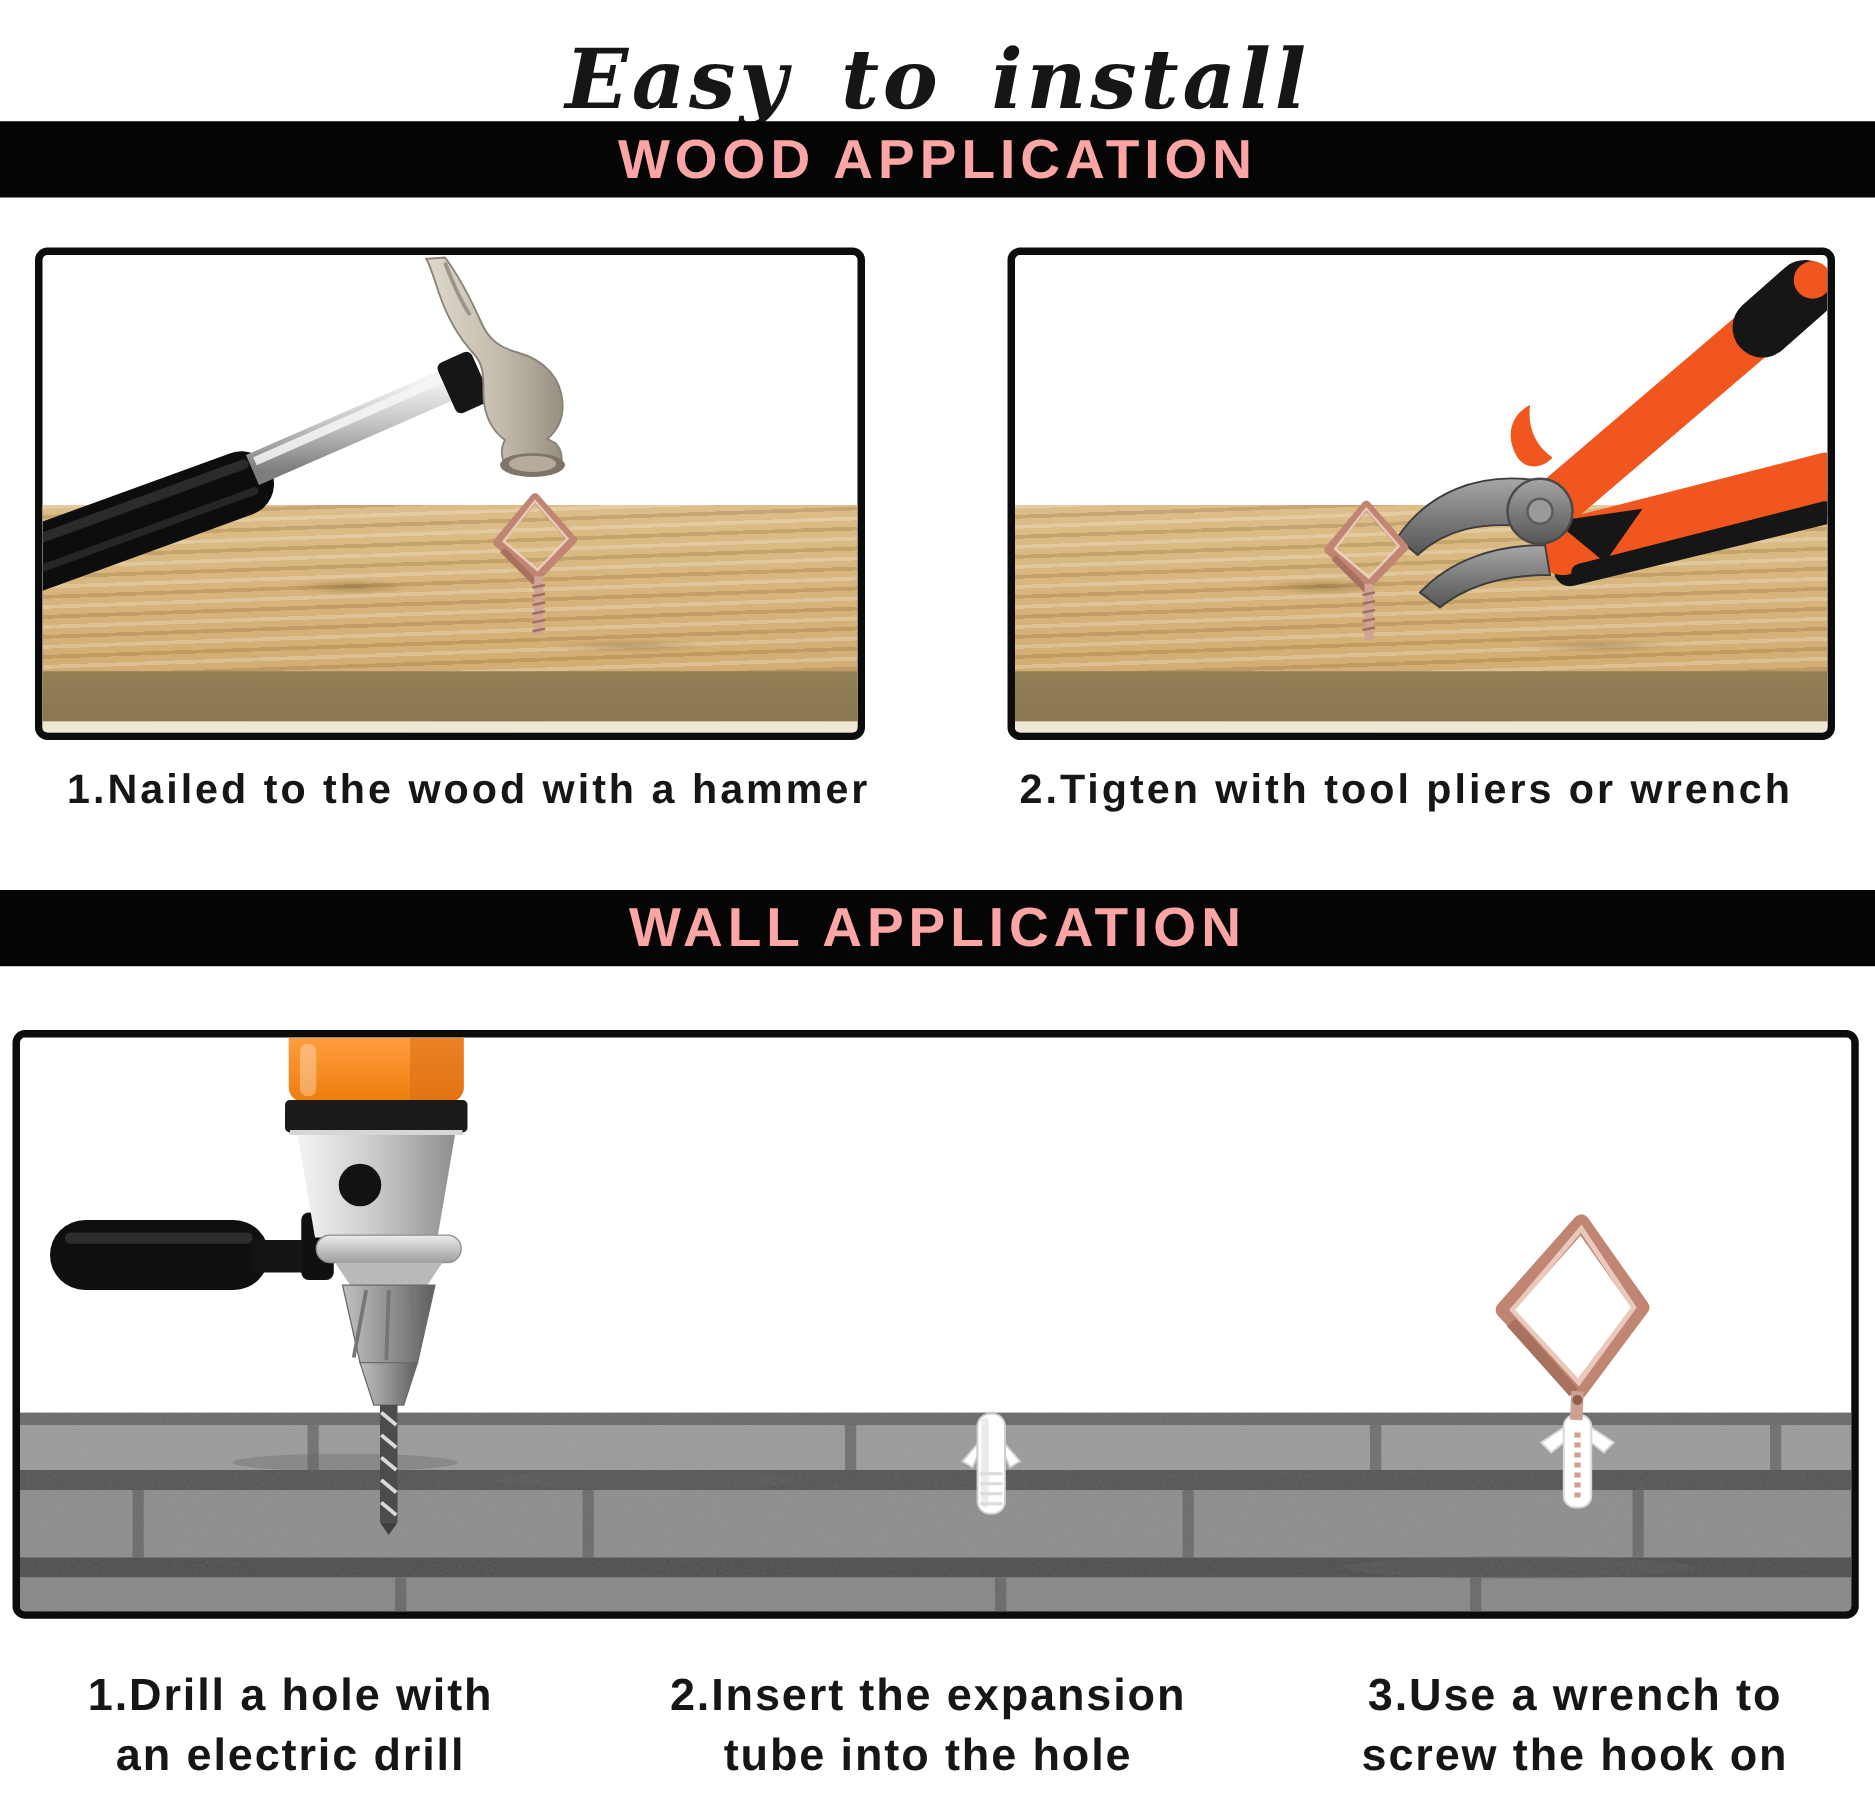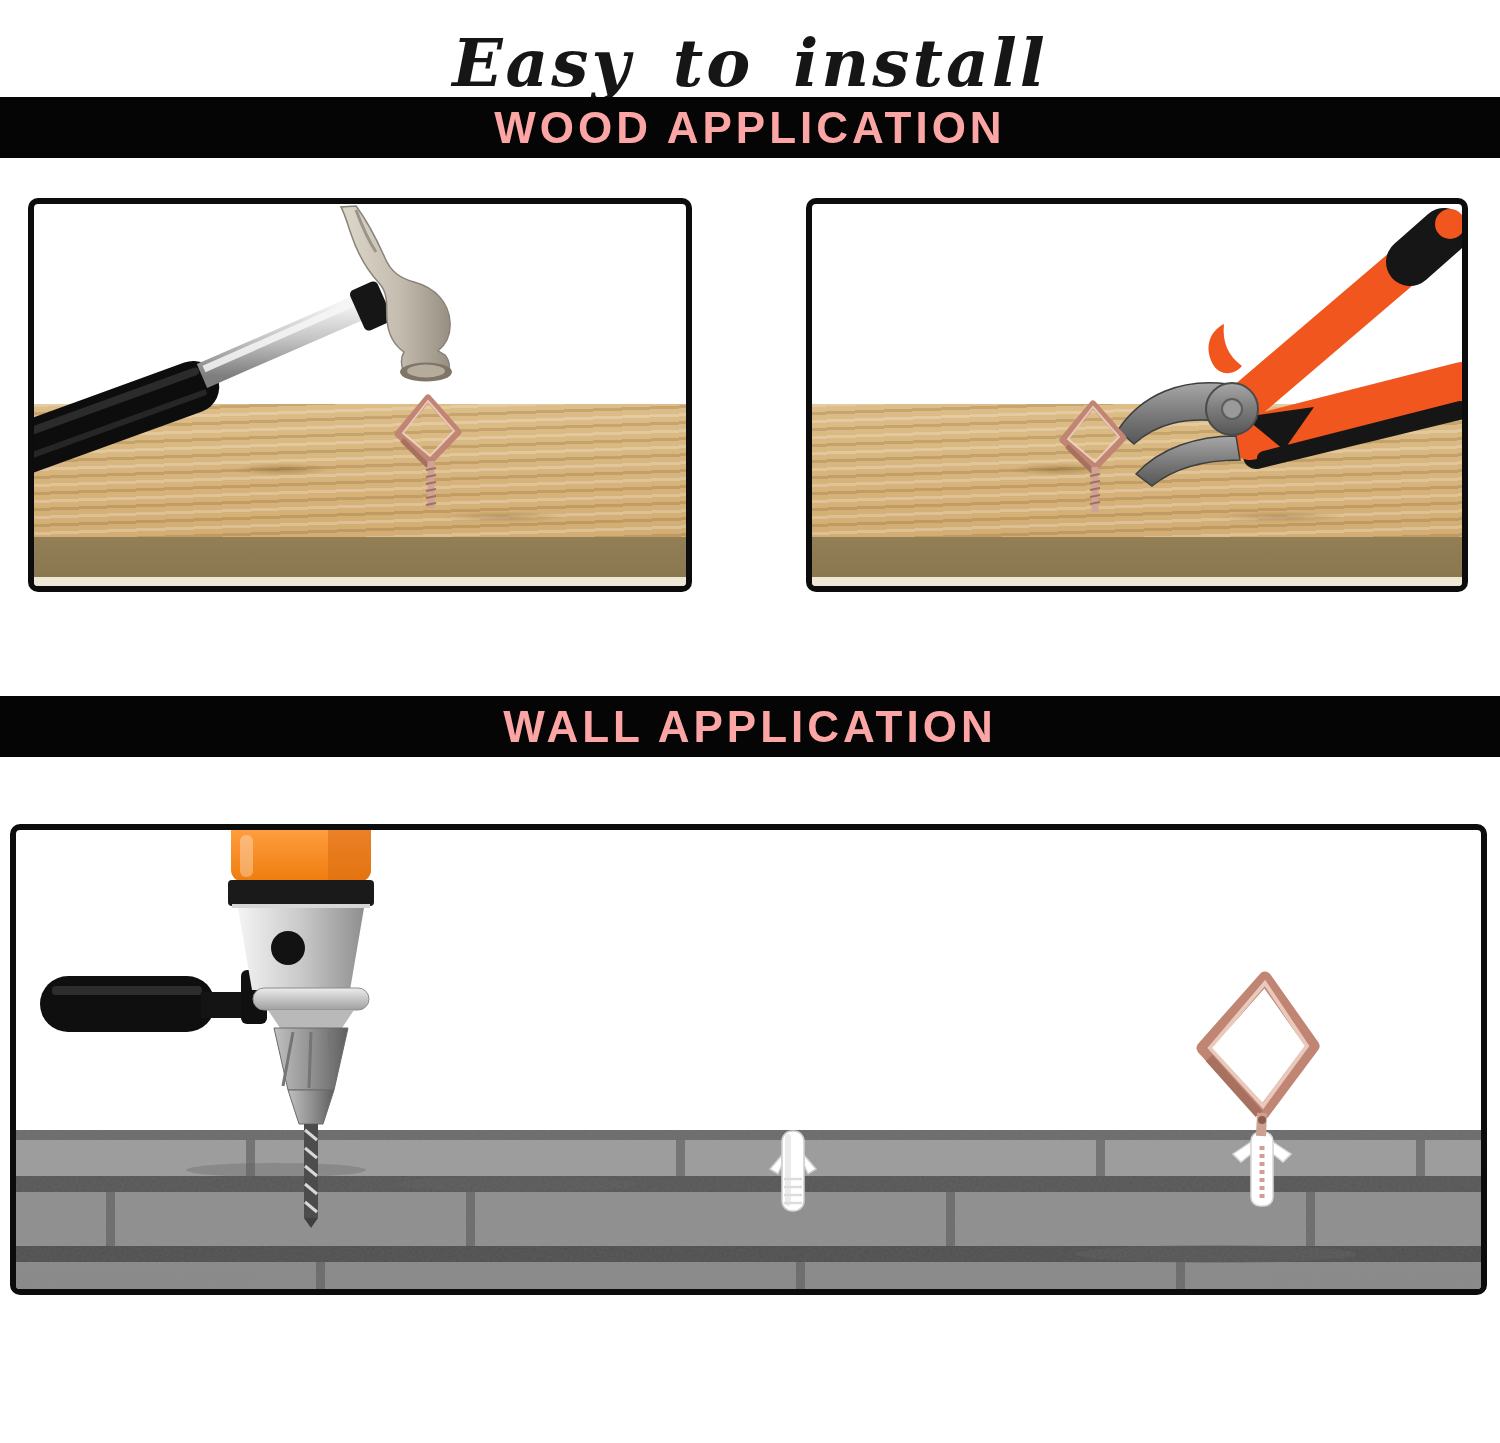--- a/index.html
+++ b/index.html
@@ -12,21 +12,21 @@
     display:flex; align-items:center; justify-content:center;
     font-family:"DejaVu Serif", serif; font-style:italic; font-weight:bold;
     font-size:66px; letter-spacing:3px; word-spacing:14px; color:#161616;
   }
   .banner {
     position:absolute; left:0; width:100%; height:61px; background:#050505;
     display:flex; align-items:center; justify-content:center;
     color:#fca5a5; font-weight:bold; font-size:44px; letter-spacing:4px;
   }
   .banner-wood { top:97px; }
-  .banner-wall { top:696px; }
+  .banner-wall { top:712px; }
   .frame {
     position:absolute; border:6px solid #0c0c0c; border-radius:10px;
     background:#fff; overflow:hidden;
   }
   .frame-hammer { left:28px; top:198px; width:652px; height:382px; }
   .frame-pliers { left:806px; top:198px; width:650px; height:382px; }
   .frame-wall   { left:10px; top:824px; width:1465px; height:459px; }
   .wood {
     position:absolute; left:0; right:0; bottom:0; height:182px;
     background:
@@ -170,20 +170,24 @@
           <line x1="278" y1="272" x2="288" y2="270"></line>
             <line x1="278" y1="279" x2="288" y2="277"></line>
           <line x1="278" y1="286" x2="288" y2="284"></line>
             <line x1="278" y1="293" x2="288" y2="291"></line>
           <line x1="278" y1="300" x2="288" y2="298"></line>
         </g>
       </g>
     </svg>
   </div>
 
+  <div class="captions-wood">
+    <div class="cap">1.Nailed to the wood with a hammer</div>
+    <div class="cap">2.Tigten with tool pliers or wrench</div>
+  </div>
 
   <div class="banner banner-wall">
     <span>WALL APPLICATION</span>
   </div>
 
   <div class="frame frame-wall">
 
     <svg class="wall-texture" viewBox="0 0 1465 159" preserveAspectRatio="none">
       <defs>
         <filter id="grain" x="0" y="0" width="100%" height="100%">
@@ -293,14 +297,28 @@
         <line x1="73" y1="176" x2="73" y2="228" stroke="#cfa092" stroke-width="5" stroke-dasharray="4 4"></line>
         <path d="M76,8 L124,76 L74,143 L14,78 Z" fill="none" stroke="#c08573" stroke-width="13" stroke-linejoin="round"></path>
         <path d="M76,13 L118,76 L74,136 L21,78 Z" fill="none" stroke="#f3d9cd" stroke-width="4" opacity=".8"></path>
         <path d="M20,88 L70,144" stroke="#a8705f" stroke-width="9"></path>
         <line x1="73" y1="143" x2="72" y2="166" stroke="#caa193" stroke-width="10"></line>
         <circle cx="73" cy="150" r="4" fill="#8f5b4d"></circle>
       </g>
     </svg>
   </div>
 
+  <div class="captions-wall">
+    <div class="col col1">
+      <div>1.Drill a hole with</div>
+      <div>an electric drill</div>
+    </div>
+    <div class="col col2">
+      <div>2.Insert the expansion</div>
+      <div>tube into the hole</div>
+    </div>
+    <div class="col col3">
+      <div>3.Use a wrench to</div>
+      <div>screw the hook on</div>
+    </div>
+  </div>
 
 </div>
 
 </body></html>

